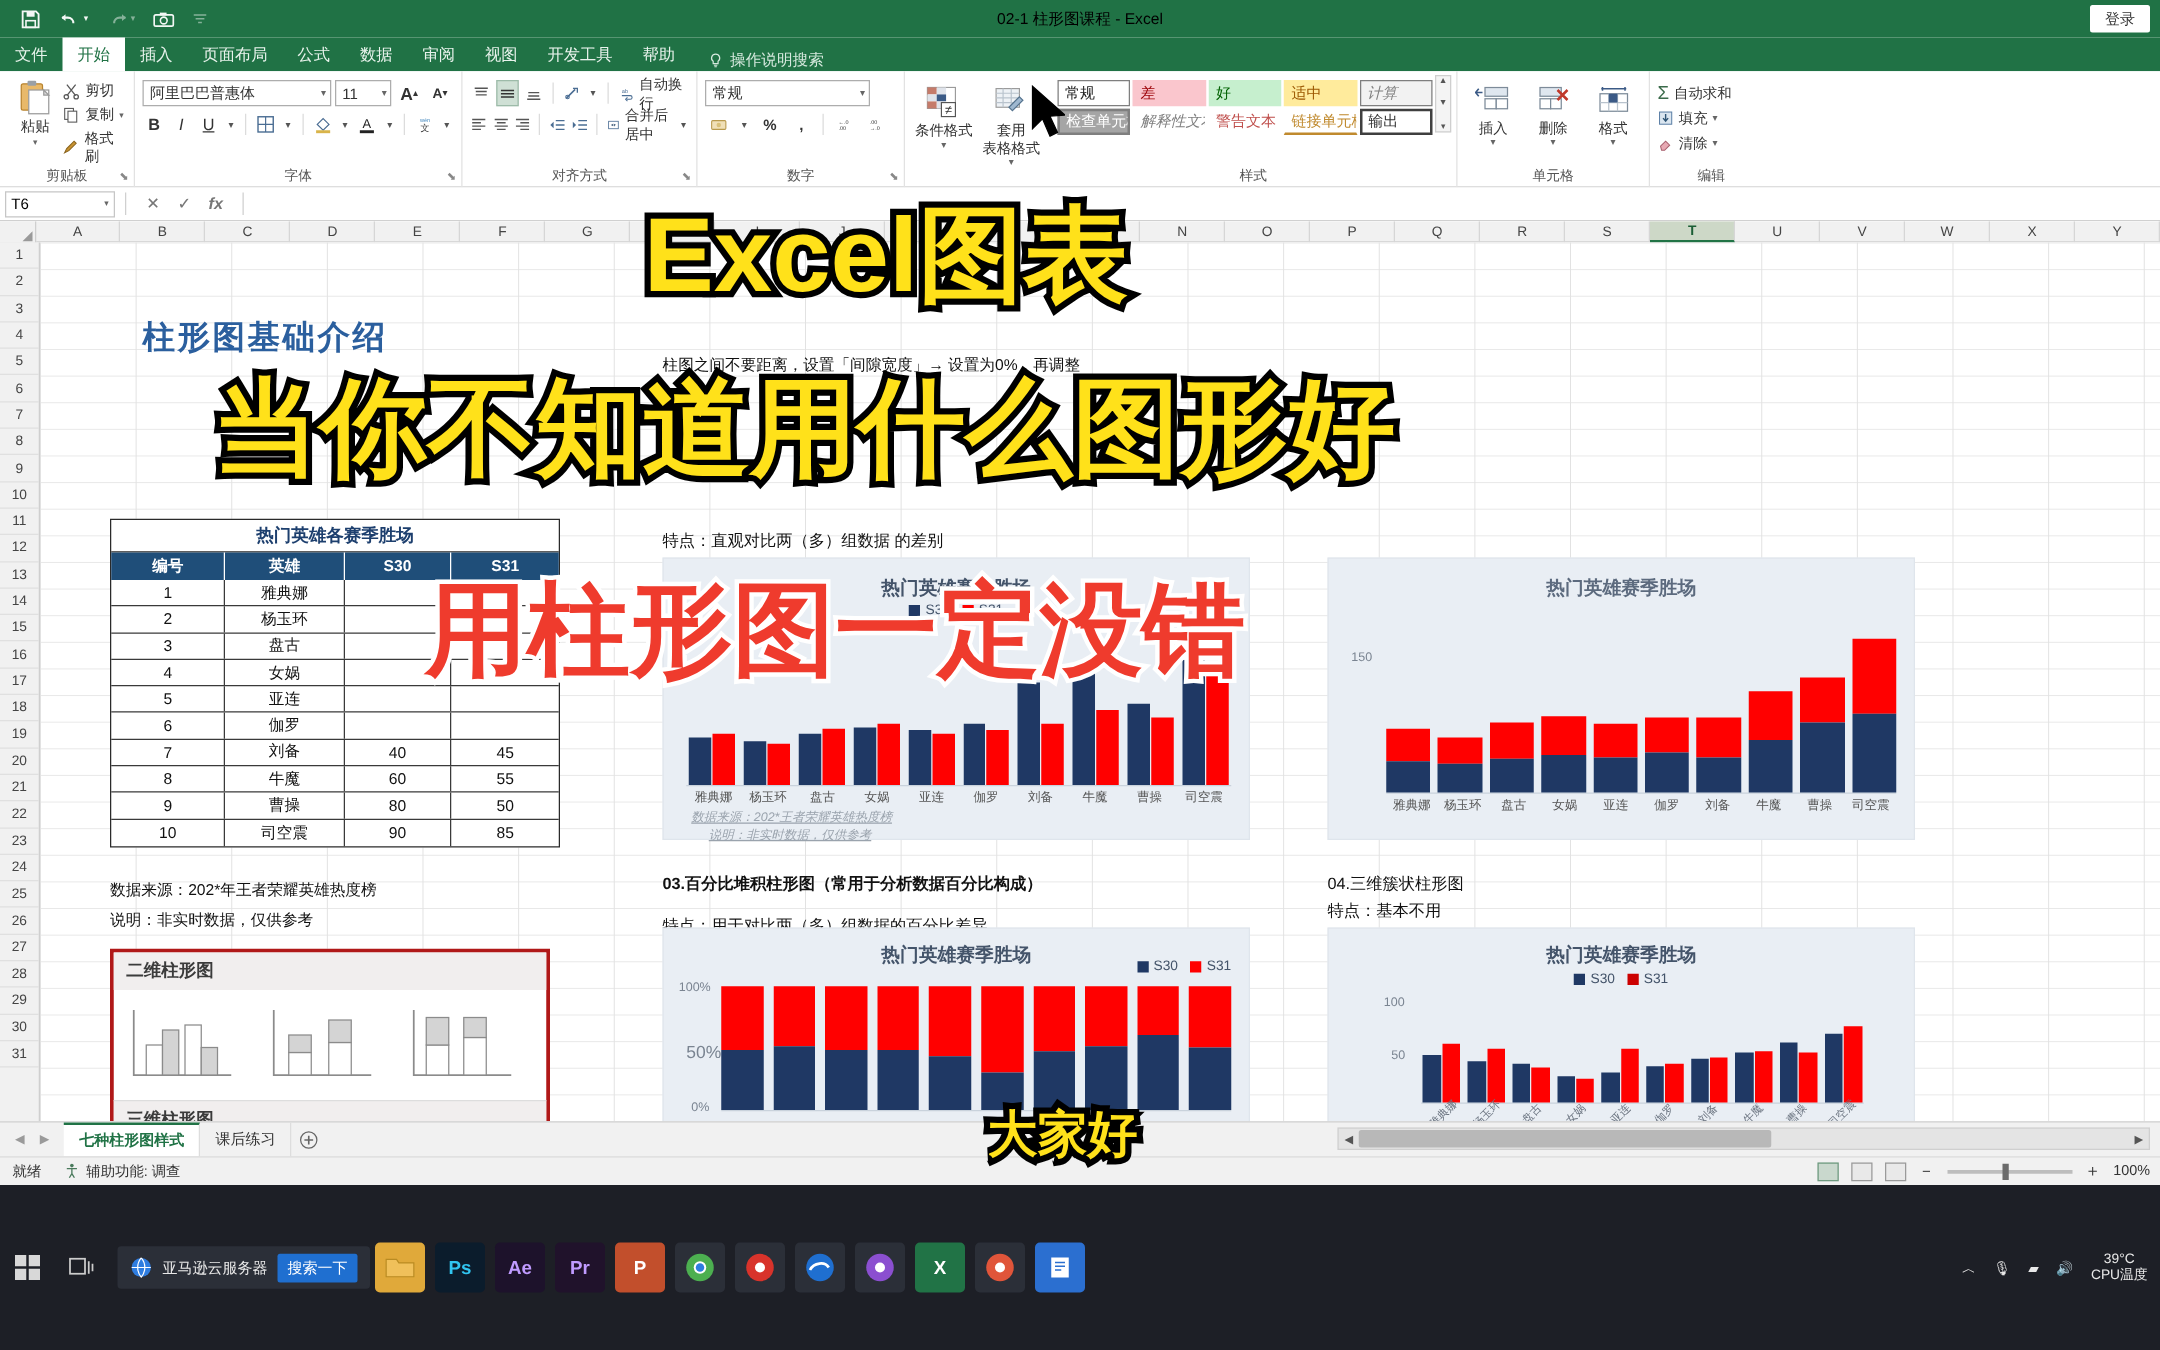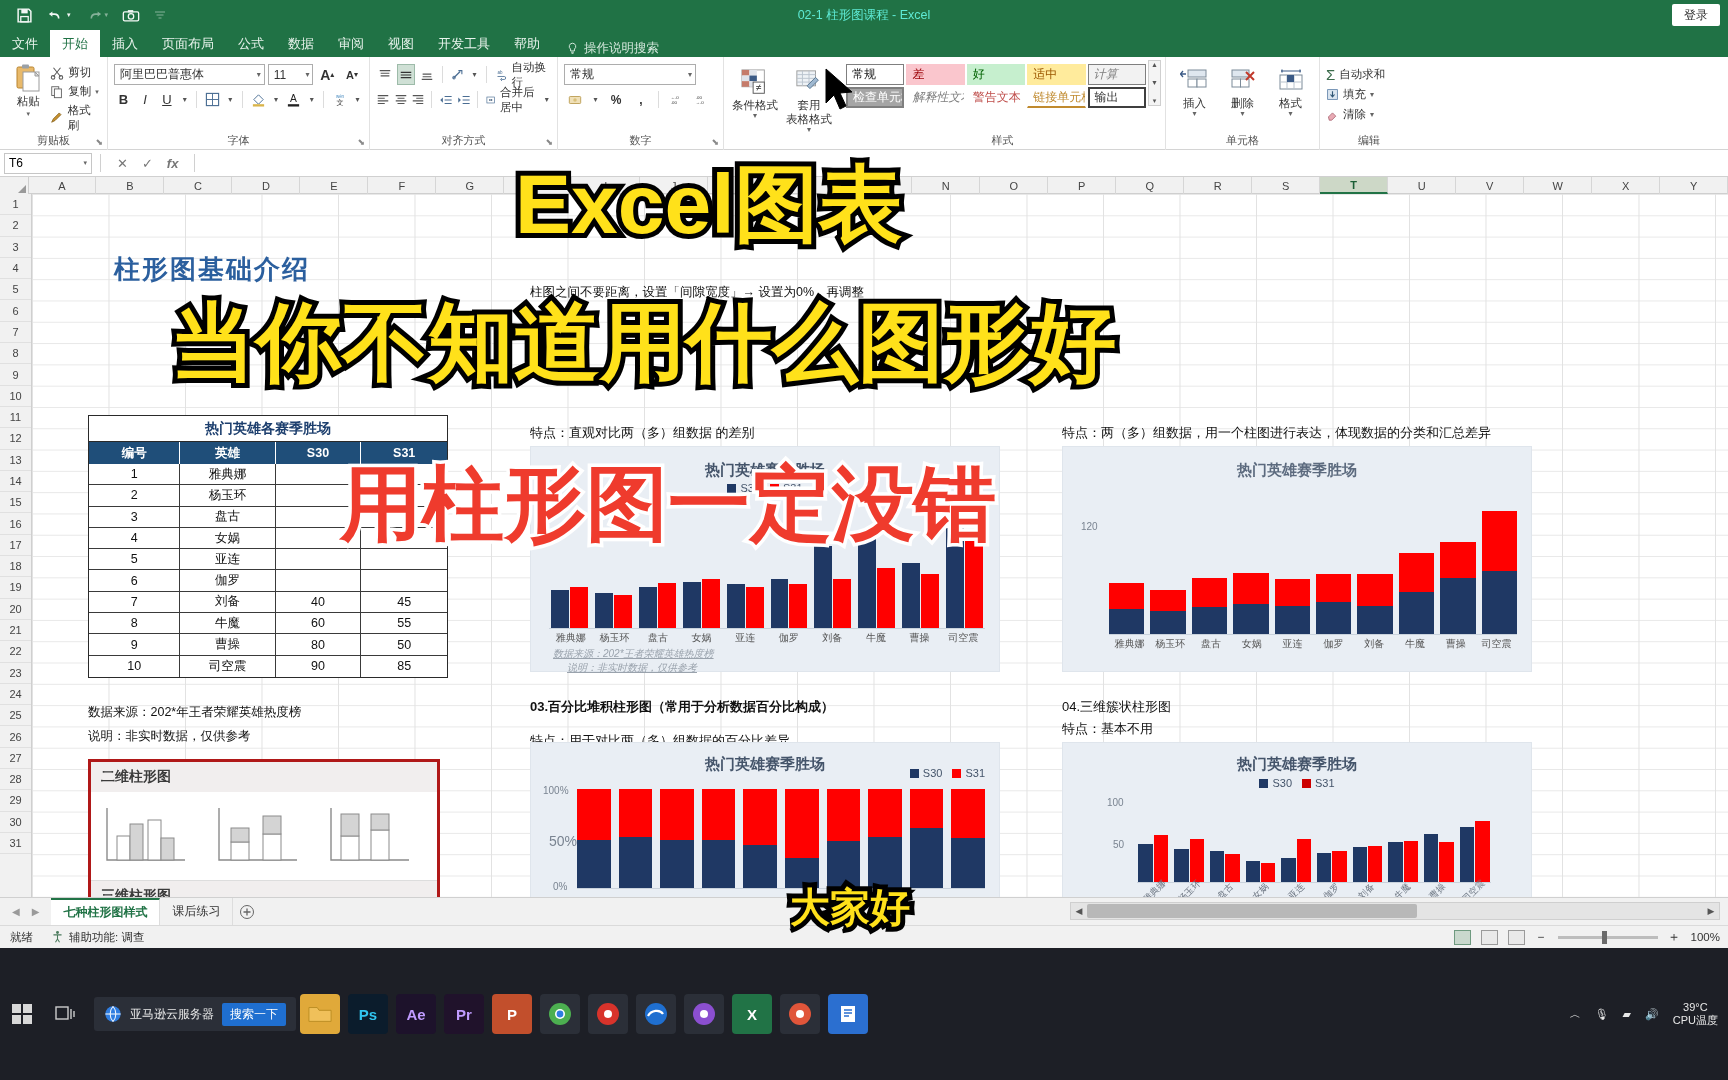--- a/index.html
+++ b/index.html
@@ -15,21 +15,21 @@
   .titlebar{
     position:absolute; left:0; top:0; width:1728px; height:30px;
     background:#207245; color:#fff; display:flex; align-items:center;
   }
   .qat{ display:flex; align-items:center; gap:14px; padding-left:16px; }
   .qat svg{ display:block; }
   .qat .q{ opacity:.95; cursor:pointer; display:flex; align-items:center; gap:2px;}
   .qat .dim{ opacity:.45; }
   .titlebar .doc-title{
     position:absolute; left:0; right:0; text-align:center;
-    font-size:12.5px; color:#5eead4; pointer-events:none;
+    font-size:12.5px; color:#000000; pointer-events:none;
   }
   .login-btn{
     position:absolute; right:8px; top:4px; height:22px; padding:0 12px;
     background:#ffffff; color:#333; font-size:12px; border-radius:2px;
     display:flex; align-items:center; cursor:pointer;
   }
 
   
   .tabbar{
     position:absolute; left:0; top:30px; width:1728px; height:27px;
@@ -892,24 +892,23 @@
             <span>伽罗</span>
             <span>刘备</span>
             <span>牛魔</span>
             <span>曹操</span>
             <span>司空震</span>
           </div>
         <div class="srcnote" style="position:absolute; left:22px; top:200px;">数据来源：202*王者荣耀英雄热度榜</div>
         <div class="srcnote" style="position:absolute; left:36px; top:214px;">说明：非实时数据，仅供参考</div>
       </div>
 
-      <div class="sec-h" style="left:1030px; top:230px;">特点：两（多）组数据，用一个柱图进行表达，体现数据的分类和汇总差异</div>
       <div class="card" style="left:1030px; top:252px; width:470px; height:226px;">
         <div class="card-title" style="font-size:15px; padding-top:14px; opacity:.85">热门英雄赛季胜场</div>
-        <div style="position:absolute; left:18px; top:74px; font-size:10px; color:#7a8491;">120</div>
+        <div style="position:absolute; left:18px; top:74px; font-size:10px; color:#7a8491;">150</div>
         <div id="plot-stacked" style="position: absolute; left: 46px; right: 14px; top: 60px; height: 128px; display: flex; align-items: flex-end; gap: 6px; border-bottom: 1px solid rgb(201, 210, 220);">
             <div style="flex: 1 1 0%; display: flex; flex-direction: column; justify-content: flex-end; height: 100%;">
               <div style="width: 100%; background: rgb(255, 0, 0); height: 21.1111%;"></div>
               <div style="width: 100%; background: rgb(31, 56, 100); height: 19.4444%;"></div>
             </div>
             <div style="flex: 1 1 0%; display: flex; flex-direction: column; justify-content: flex-end; height: 100%;">
               <div style="width: 100%; background: rgb(255, 0, 0); height: 16.6667%;"></div>
               <div style="width: 100%; background: rgb(31, 56, 100); height: 17.7778%;"></div>
             </div>
             <div style="flex: 1 1 0%; display: flex; flex-direction: column; justify-content: flex-end; height: 100%;">

